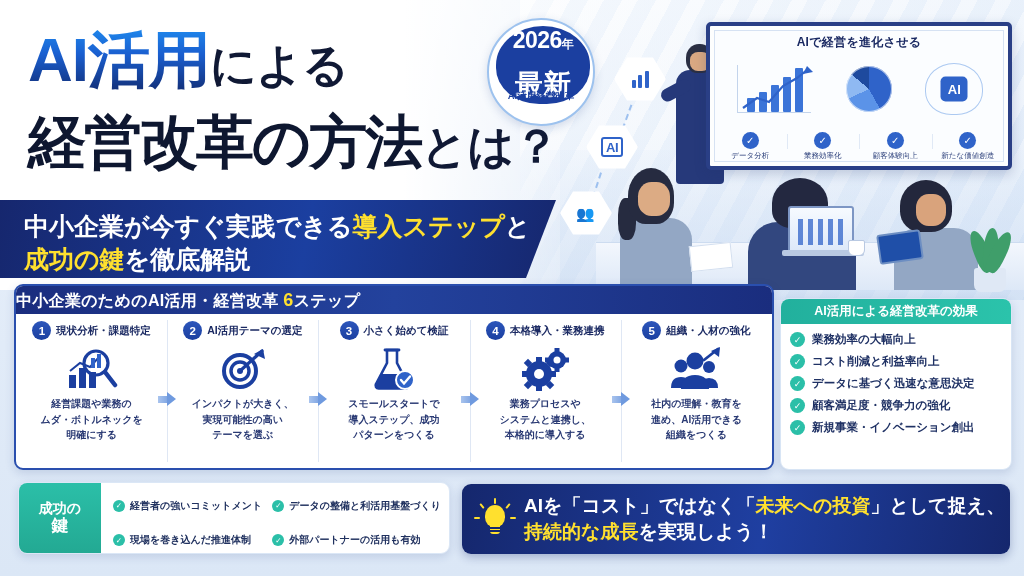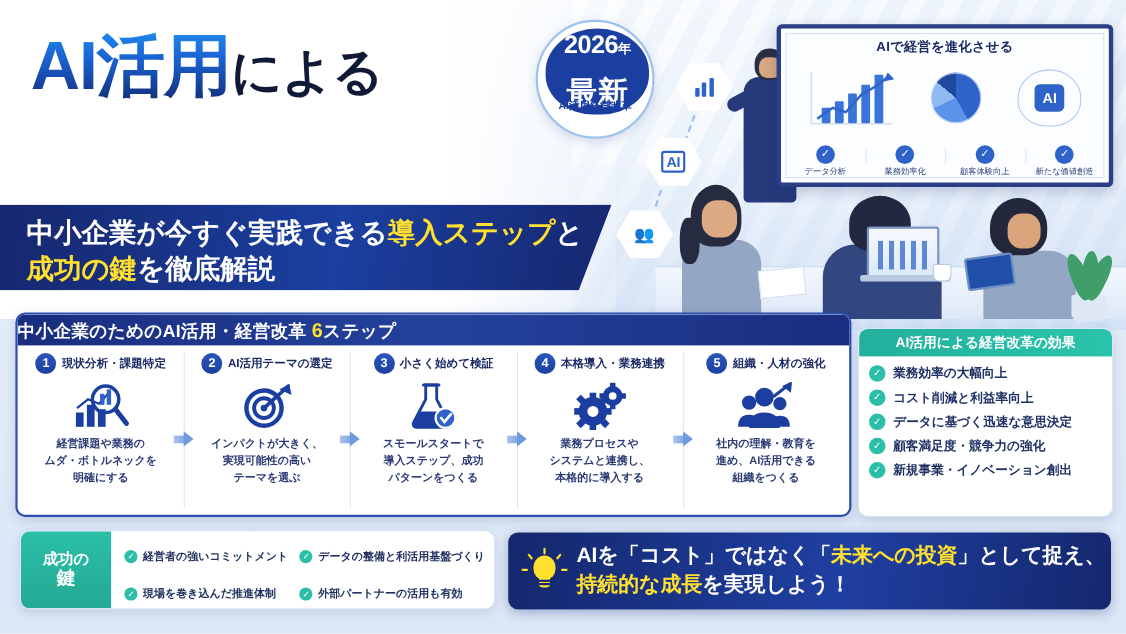--- a/index.html
+++ b/index.html
@@ -143,21 +143,21 @@
     color:#fff;
   }
   .badge-y { font-size:23px; font-weight:bold; line-height:1; letter-spacing:-.5px;}
   .badge-y small{ font-size:12px; }
   .badge-new { font-size:28px; font-weight:bold; line-height:1.1; margin-top:18px;}
   .badge-sub { position:absolute; left:0; right:0; bottom:21px; text-align:center;
     font-size:9.5px; font-weight:bold; color:#1b3fa0; }
 
   
   .ribbon {
-    position:absolute; left:0; top:186px; width:556px; height:78px;
+    position:absolute; left:0; top:200px; width:556px; height:78px;
     background: linear-gradient(100deg,#16276e 0%,#1b3fa0 55%,#16276e 100%);
     clip-path: polygon(0 0, 100% 0, calc(100% - 30px) 100%, 0 100%);
     padding:10px 0 0 24px;
   }
   .ribbon-l { font-size:25px; font-weight:bold; color:#ffffff; white-space:nowrap; line-height:1.32;}
   .hl { color:#ffe02e; }
 
   
   .steps-panel {
     position:absolute; left:14px; top:284px; width:760px; height:186px;
@@ -354,20 +354,23 @@
   <div class="hexb hx3">
     <div class="hex-people">👥</div>
   </div>
 
   <div class="bg-left-wash"></div>
 </div>
 
 <div class="title-zone">
   <div class="t-line1">
     <span class="t-grad">AI活用</span><span class="t-dark">による</span>
+  </div>
+  <div class="t-line2">
+    <span class="t-dark2">経営改革の方法</span><span class="t-dark-sm">とは？</span>
   </div>
 </div>
 
 <div class="badge2026">
   <div class="badge-disc">
     <div class="badge-y"><span>2026</span><small>年</small></div>
     <div class="badge-new">最新</div>
   </div>
   <div class="badge-sub">AI活用経営改革</div>
 </div>

